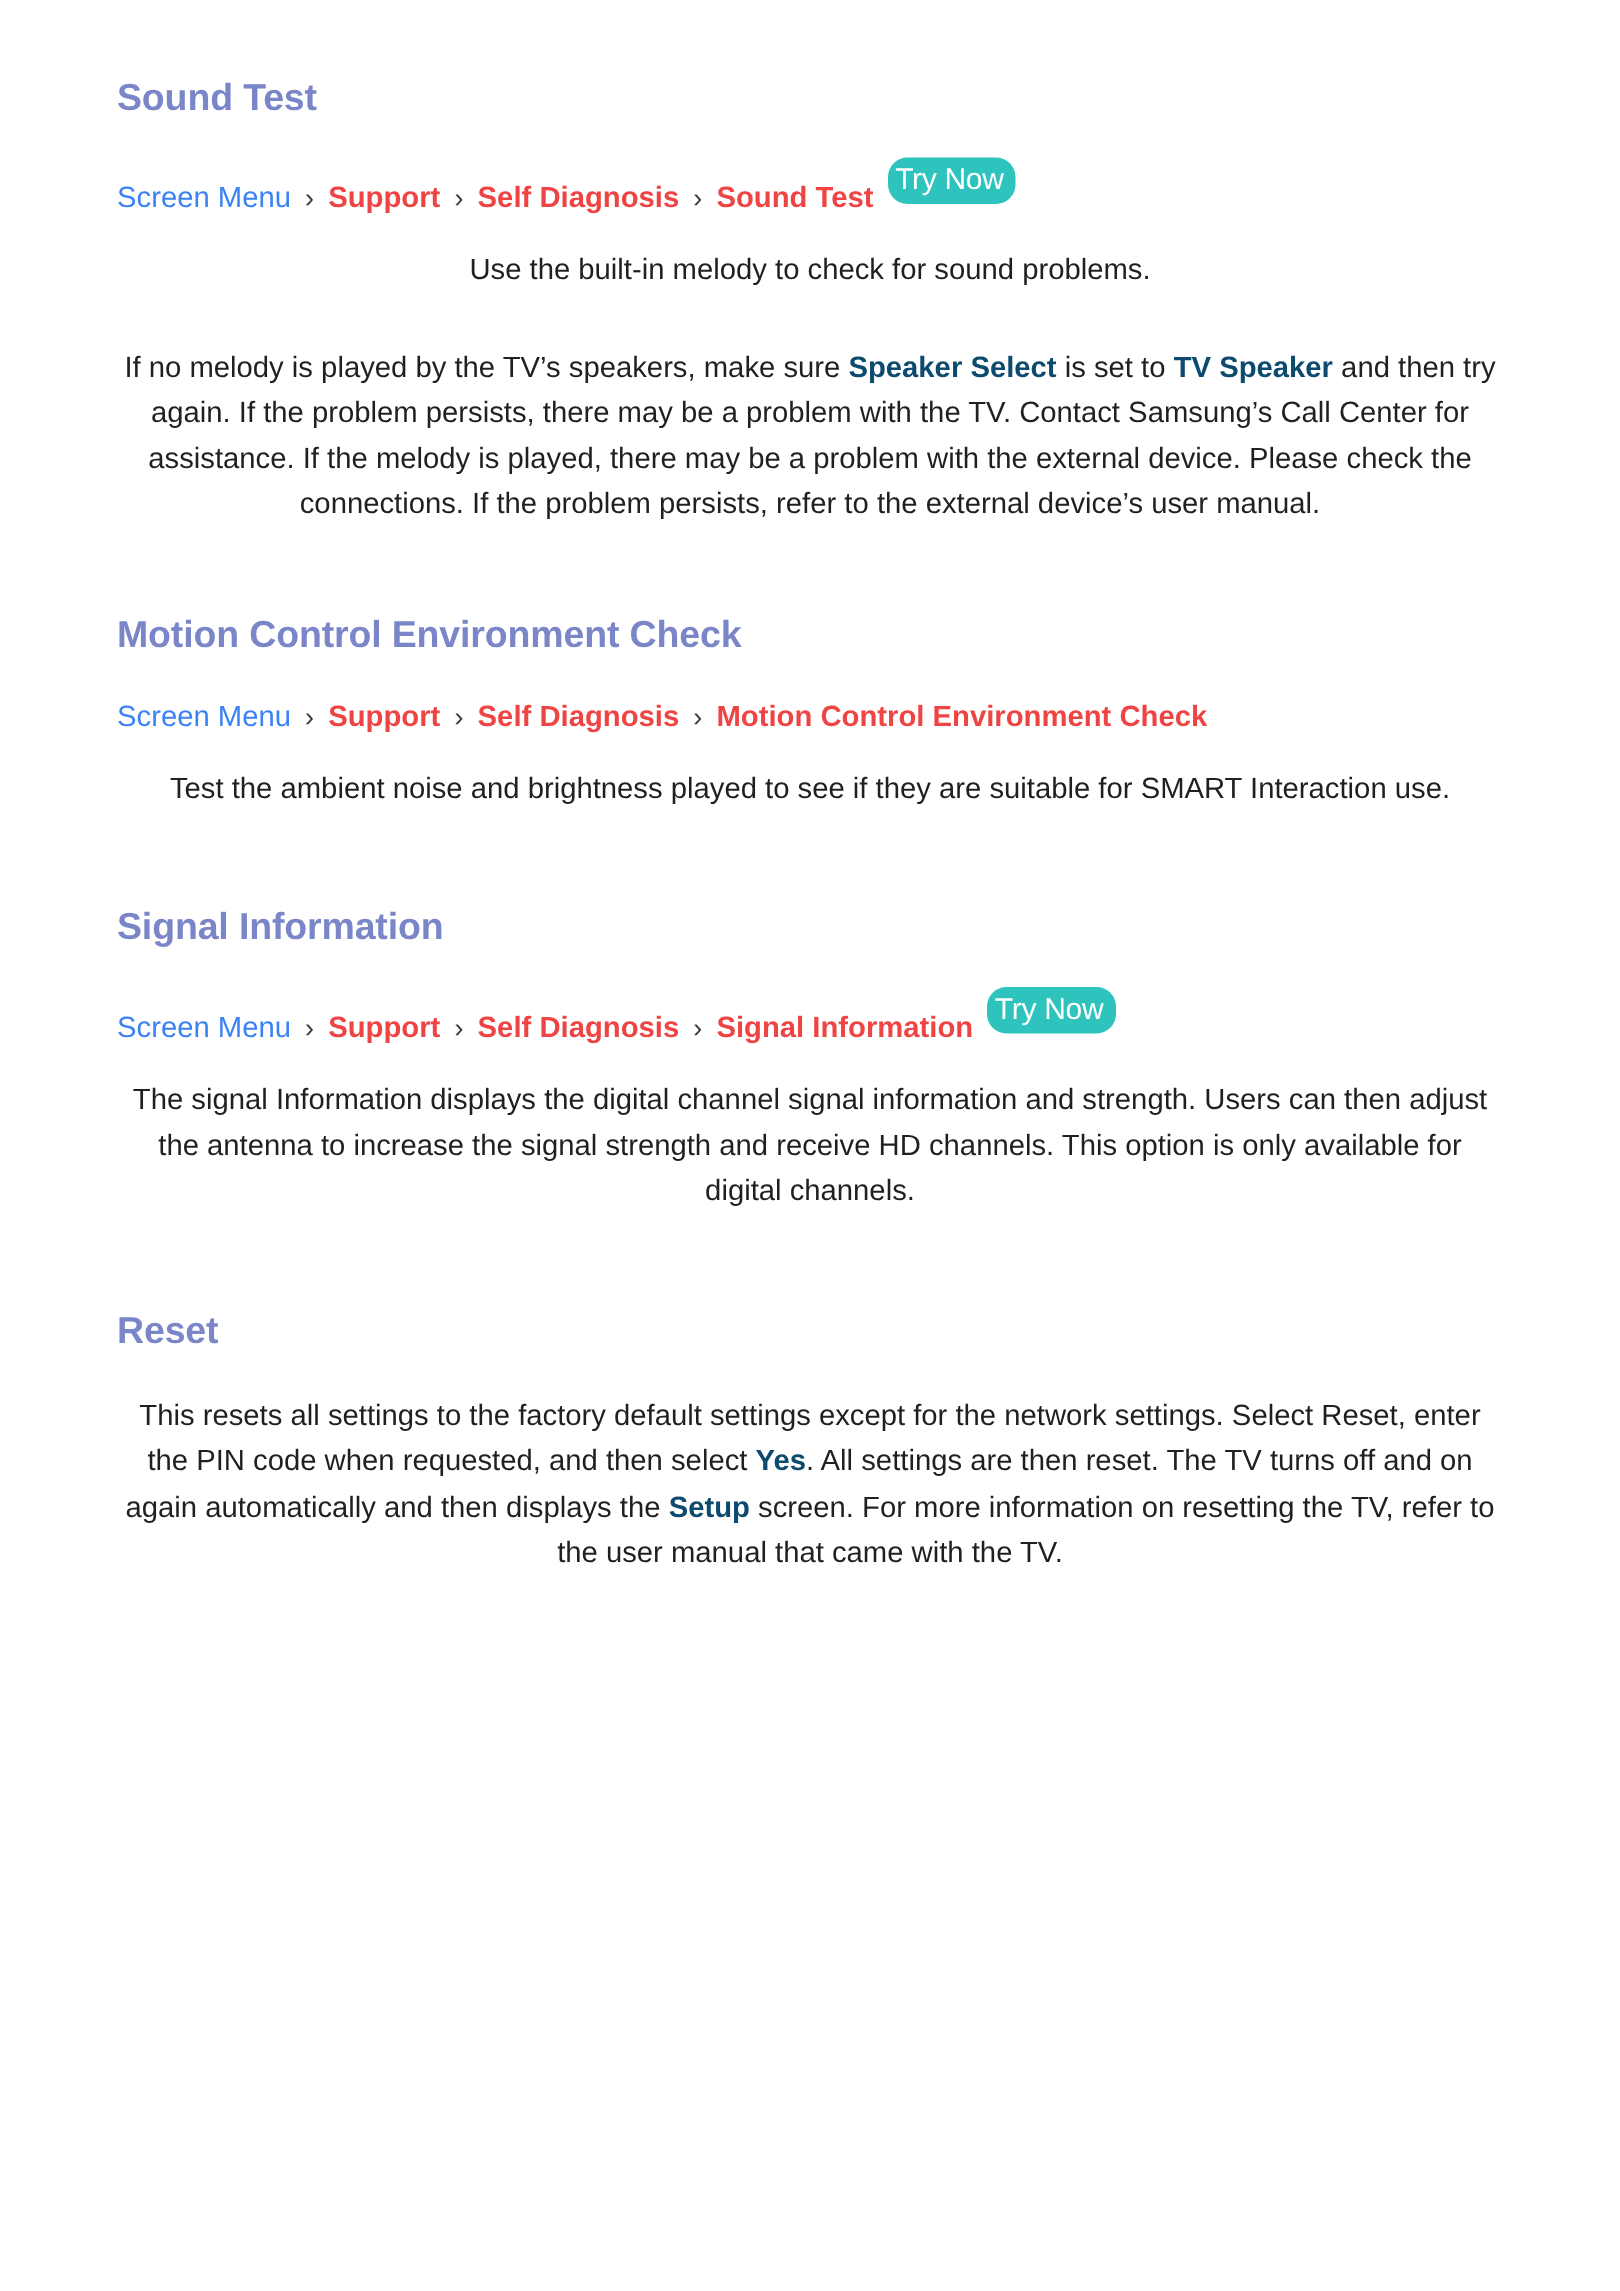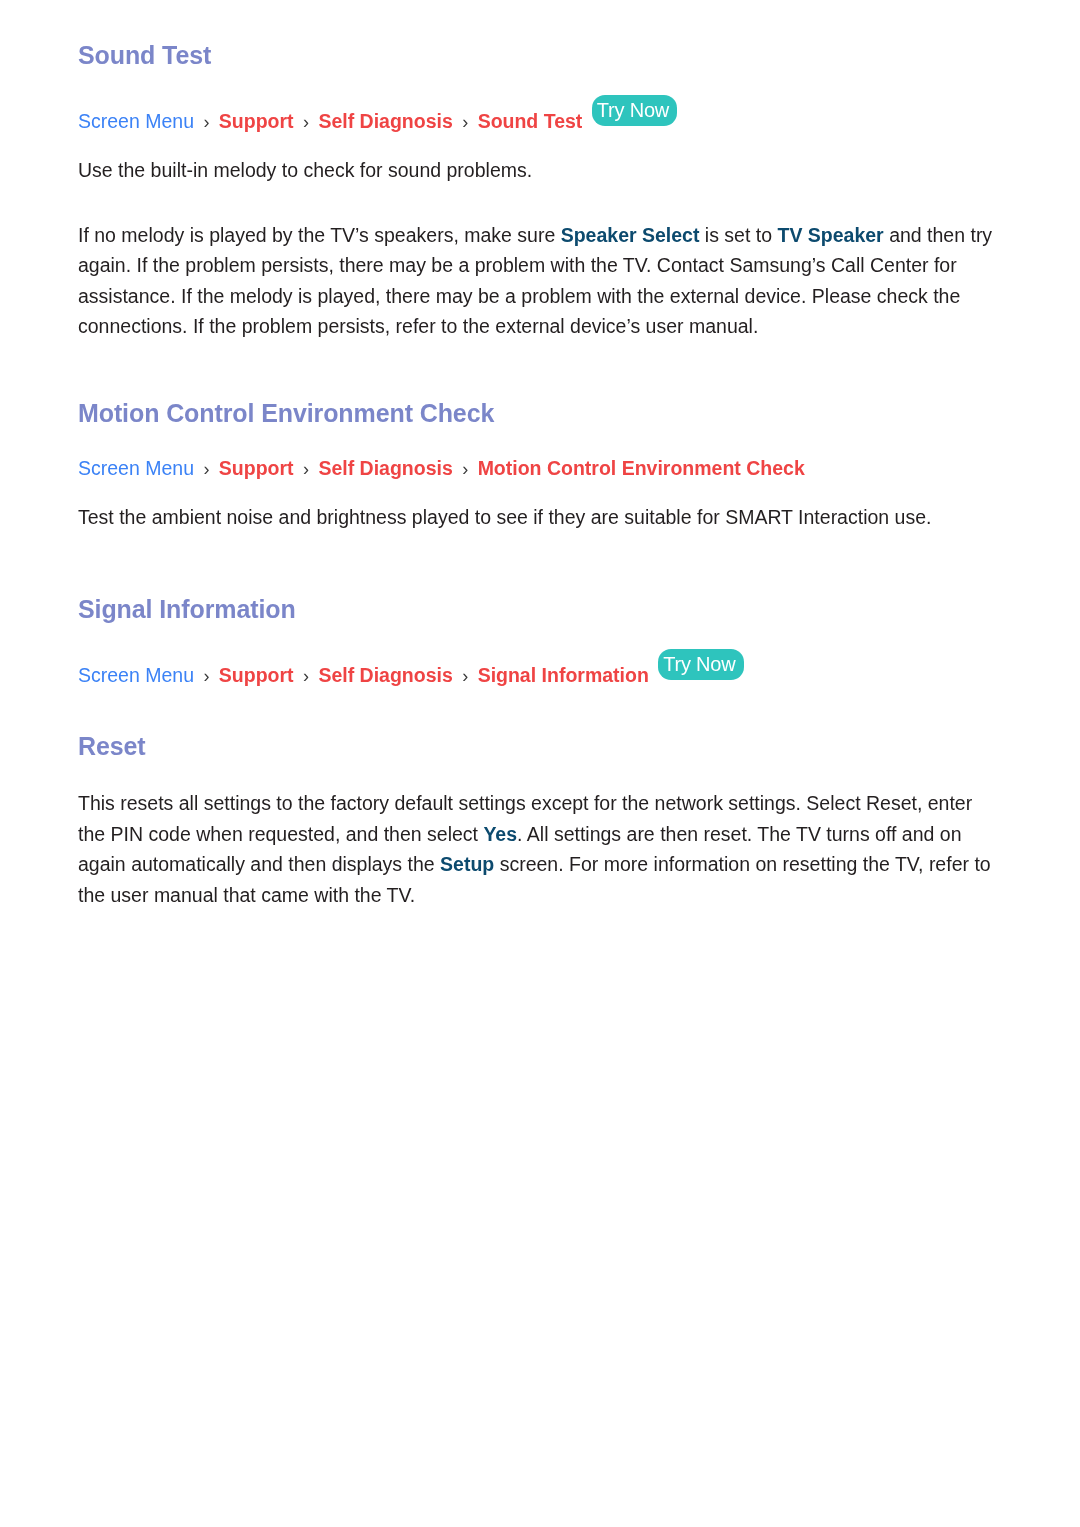--- a/index.html
+++ b/index.html
@@ -12,21 +12,21 @@
     height: 1527px;
     font-family: "Liberation Sans", sans-serif;
     color: #231f20;
     -webkit-font-smoothing: antialiased;
   }
   .page {
     position: relative;
     width: 1080px;
     height: 1170px;
     box-sizing: border-box;
-    padding: 40px 78px 0 78px;
+    padding: 50px 78px 0 78px;
     background: #ffffff;
   }
   .section {
     margin-bottom: 0;
   }
   h2.section-title {
     font-size: 25px;
     line-height: 30px;
     font-weight: bold;
     color: #7b86c9;
@@ -69,21 +69,21 @@
     letter-spacing: -0.2px;
     overflow: hidden;
     text-indent: -2px;
   }
   p.body {
     font-size: 19.5px;
     line-height: 30.5px;
     color: #231f20;
     margin: 0 0 34px 0;
     max-width: 930px;
-    text-align: left;
+    text-align: center;
   }
   p.body.tight {
     margin-bottom: 40px;
   }
   .hl {
     color: #0c4a6e;
     font-weight: bold;
   }
   .sec-gap {
     height: 22px;
@@ -139,20 +139,23 @@
     <div class="breadcrumb">
       <span class="bc-plain">Screen Menu</span>
       <span class="bc-sep">›</span>
       <span class="bc-link">Support</span>
       <span class="bc-sep">›</span>
       <span class="bc-link">Self Diagnosis</span>
       <span class="bc-sep">›</span>
       <span class="bc-link">Signal Information</span>
       <span class="trynow">Try Now</span>
     </div>
+    <p class="body tight">
+      <span>The signal Information displays the digital channel signal information and strength. Users can then adjust the antenna to increase the signal strength and receive HD channels. This option is only available for digital channels.</span>
+    </p>
   </div>
 
   <div class="sec-gap"></div>
 
   <div class="section">
     <h2 class="section-title">Reset</h2>
     <p class="body">
       <span>This resets all settings to the factory default settings except for the network settings. Select Reset, enter the PIN code when requested, and then select </span><span class="hl">Yes</span><span>. All settings are then reset. The TV turns off and on again automatically and then displays the </span><span class="hl">Setup</span><span> screen. For more information on resetting the TV, refer to the user manual that came with the TV.</span>
     </p>
   </div>

